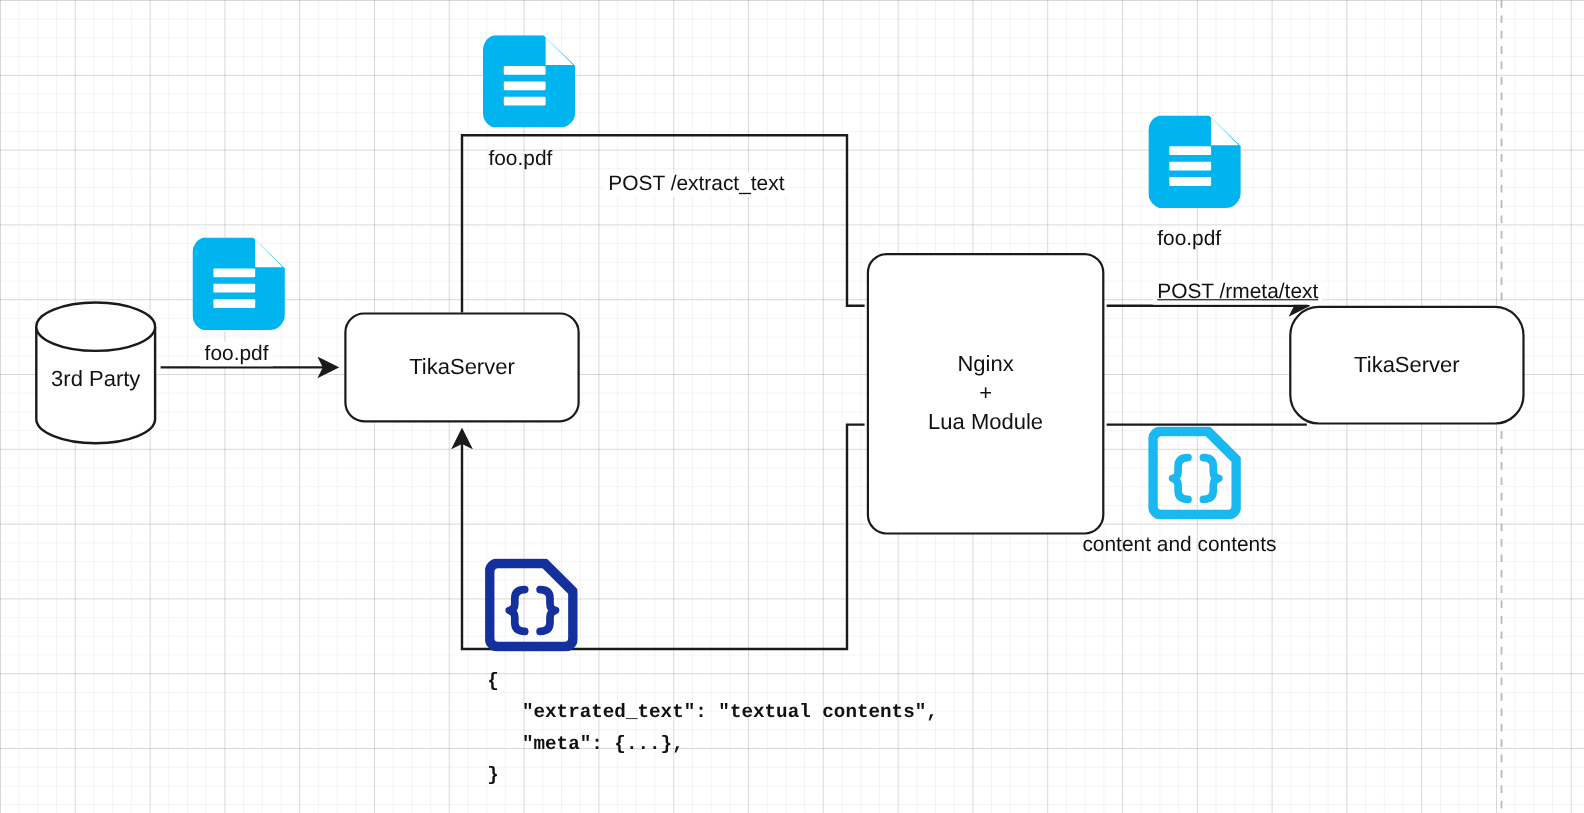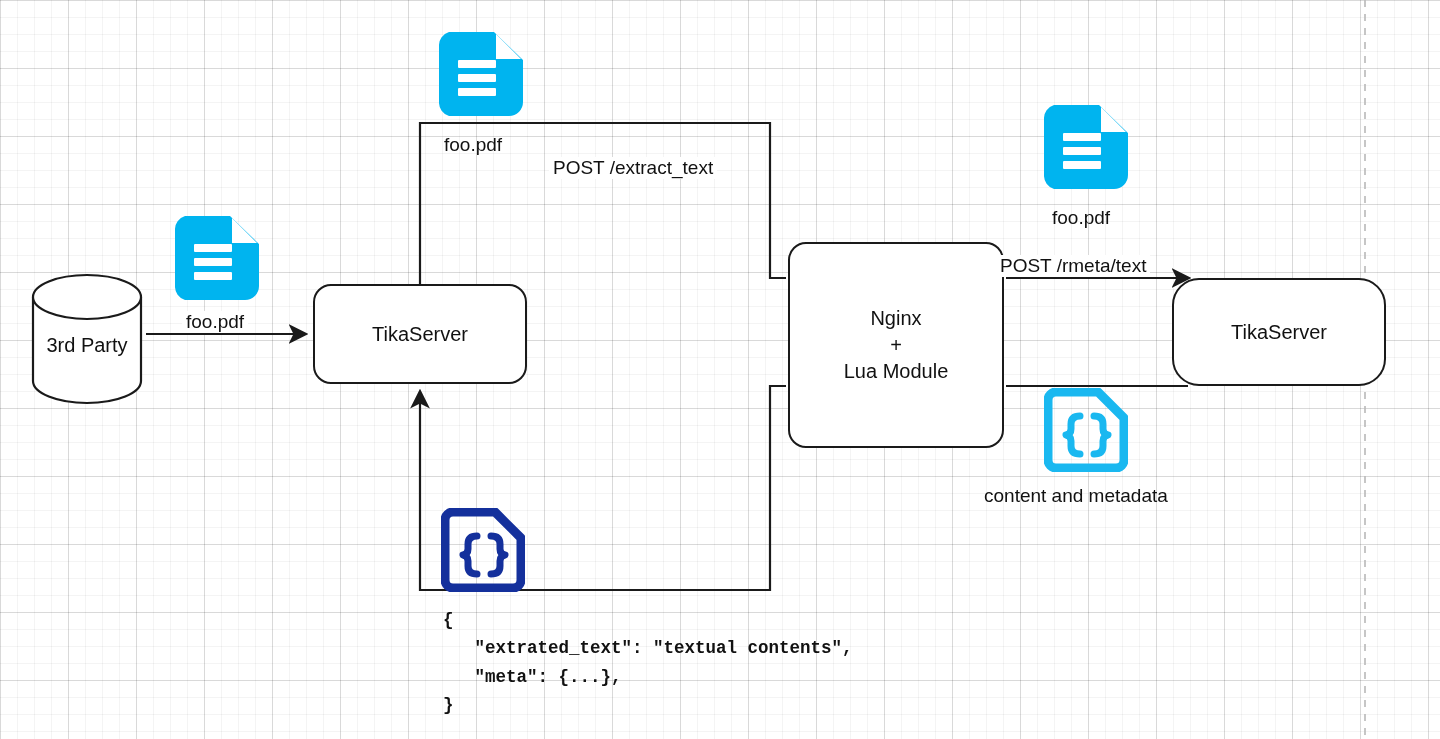--- a/index.html
+++ b/index.html
@@ -38,21 +38,21 @@
     align-items: center;
     justify-content: center;
     text-align: center;
     color: #111111;
     font-size: 20px;
     line-height: 1.32;
     border-radius: 18px;
   }
   .node-label { white-space: pre-line; }
   #node-connectors { left: 313px; top: 284px; width: 214px; height: 100px; }
-  #node-nginx     { left: 788px; top: 230px; width: 216px; height: 206px; margin-top: 12px; }
+  #node-nginx     { left: 788px; top: 230px; width: 216px; height: 256px; }
   #node-tika      { left: 1172px; top: 278px; width: 214px; height: 108px; border-radius: 27px; }
 
   
   #node-db {
     position: absolute;
     left: 30px; top: 272px;
     width: 114px; height: 134px;
   }
   #node-db .cyl-label {
     position: absolute;
@@ -67,21 +67,21 @@
   .edge-label {
     position: absolute;
     font-size: 19px;
     color: #111111;
     white-space: nowrap;
     background: #ffffff;
     padding: 0 4px;
   }
   #lbl-foopdf-left   { left: 182px; top: 311px; }
   #lbl-extract       { left: 549px; top: 113px; margin-top: 44px; }
-  #lbl-rmeta         { left: 996px; top: 255px; }
+  #lbl-rmeta         { left: 1048px; top: 255px; text-decoration: underline; }
 
   
   .icon-caption {
     position: absolute;
     font-size: 19px;
     color: #111111;
     white-space: nowrap;
   }
   #cap-foopdf-1 { left: 444px; top: 134px; }
   #cap-foopdf-2 { left: 1052px; top: 207px; }
@@ -197,21 +197,21 @@
   <div class="icon-caption" id="cap-foopdf-2">foo.pdf</div>
 
   <div class="doc-icon" id="icon-json-cyan">
     <svg width="84" height="84" viewBox="0 0 84 84">
       <path d="M 12 4 H 54 L 80 30 V 72 A 8 8 0 0 1 72 80 H 12
                A 8 8 0 0 1 4 72 V 12 A 8 8 0 0 1 12 4 Z" fill="none" stroke="#1ab8f0" stroke-width="9" stroke-linejoin="round"></path>
       <path d="M 36 28 q -9 0 -9 8 v 5 q 0 5 -5 6 q 5 1 5 6 v 5 q 0 8 9 8" fill="none" stroke="#1ab8f0" stroke-width="7" stroke-linecap="round" stroke-linejoin="round"></path>
       <path d="M 50 28 q 9 0 9 8 v 5 q 0 5 5 6 q -5 1 -5 6 v 5 q 0 8 -9 8" fill="none" stroke="#1ab8f0" stroke-width="7" stroke-linecap="round" stroke-linejoin="round"></path>
     </svg>
   </div>
-  <div class="icon-caption" id="cap-content">content and metadata</div>
+  <div class="icon-caption" id="cap-content">content and contents</div>
 
   <div class="doc-icon" id="icon-json-navy">
     <svg width="84" height="84" viewBox="0 0 84 84">
       <path d="M 12 4 H 54 L 80 30 V 72 A 8 8 0 0 1 72 80 H 12
                A 8 8 0 0 1 4 72 V 12 A 8 8 0 0 1 12 4 Z" fill="none" stroke="#14309c" stroke-width="9" stroke-linejoin="round"></path>
       <path d="M 36 28 q -9 0 -9 8 v 5 q 0 5 -5 6 q 5 1 5 6 v 5 q 0 8 9 8" fill="none" stroke="#14309c" stroke-width="7" stroke-linecap="round" stroke-linejoin="round"></path>
       <path d="M 50 28 q 9 0 9 8 v 5 q 0 5 5 6 q -5 1 -5 6 v 5 q 0 8 -9 8" fill="none" stroke="#14309c" stroke-width="7" stroke-linecap="round" stroke-linejoin="round"></path>
     </svg>
   </div>
 

